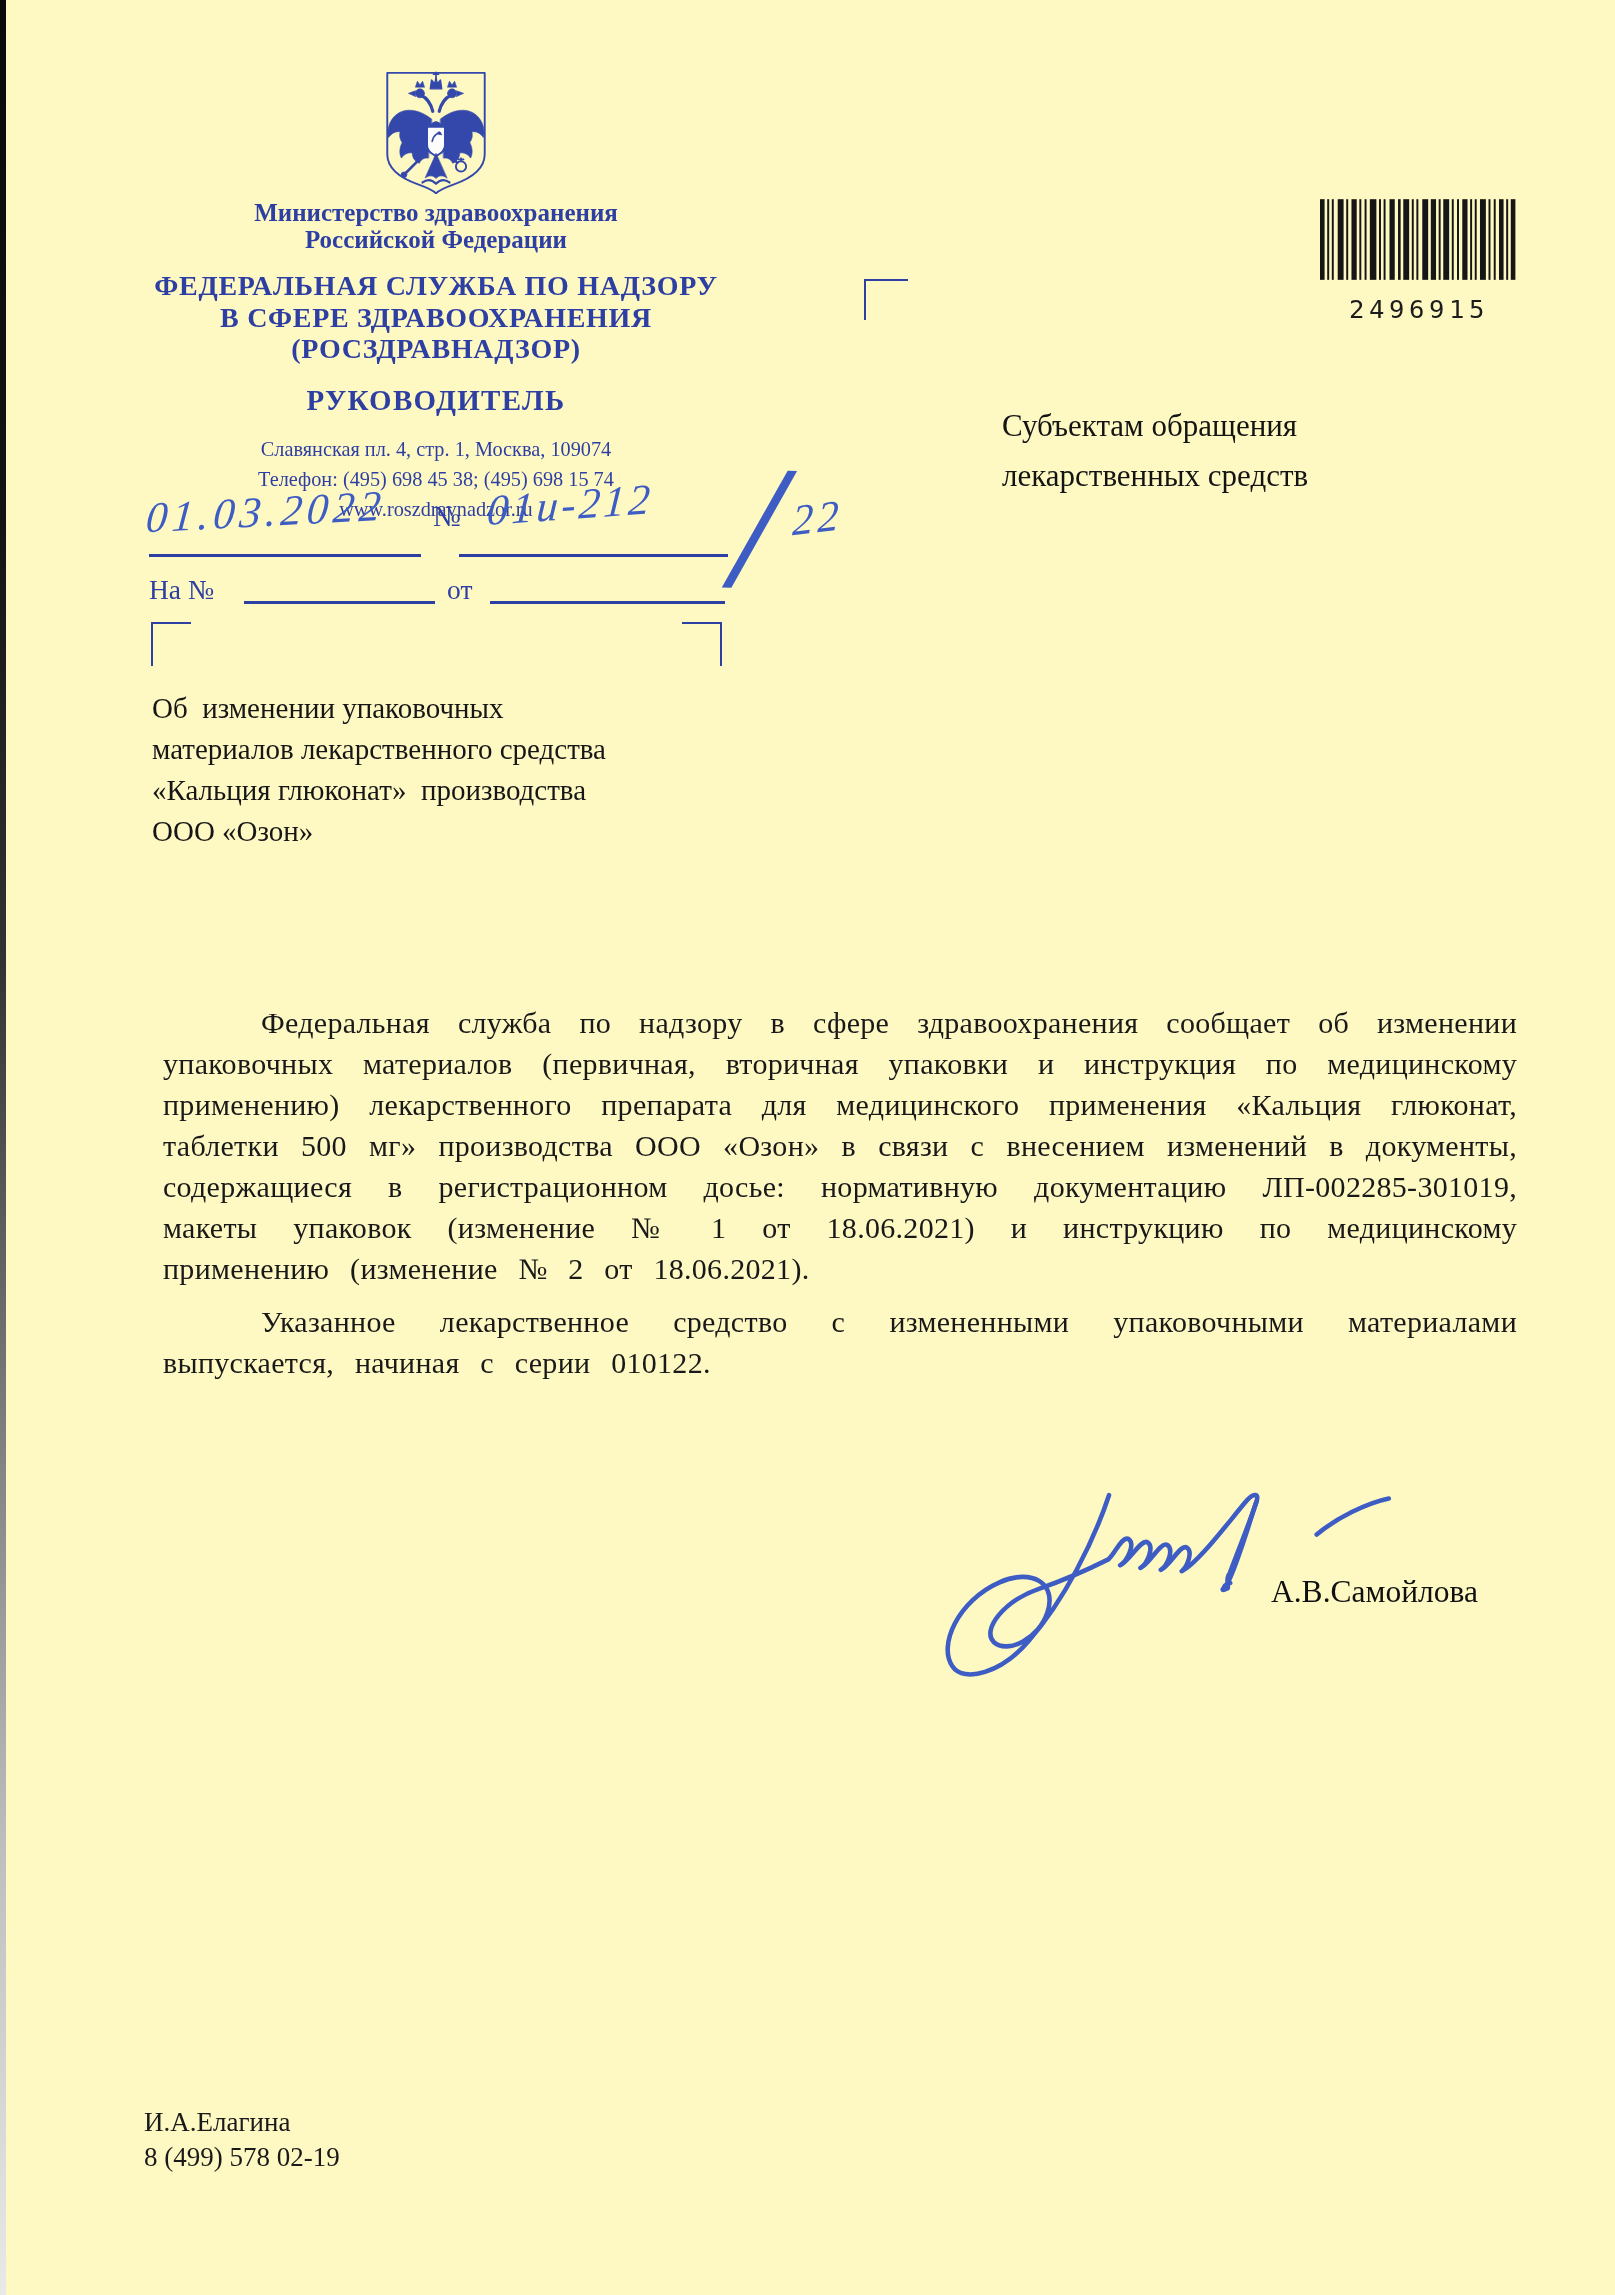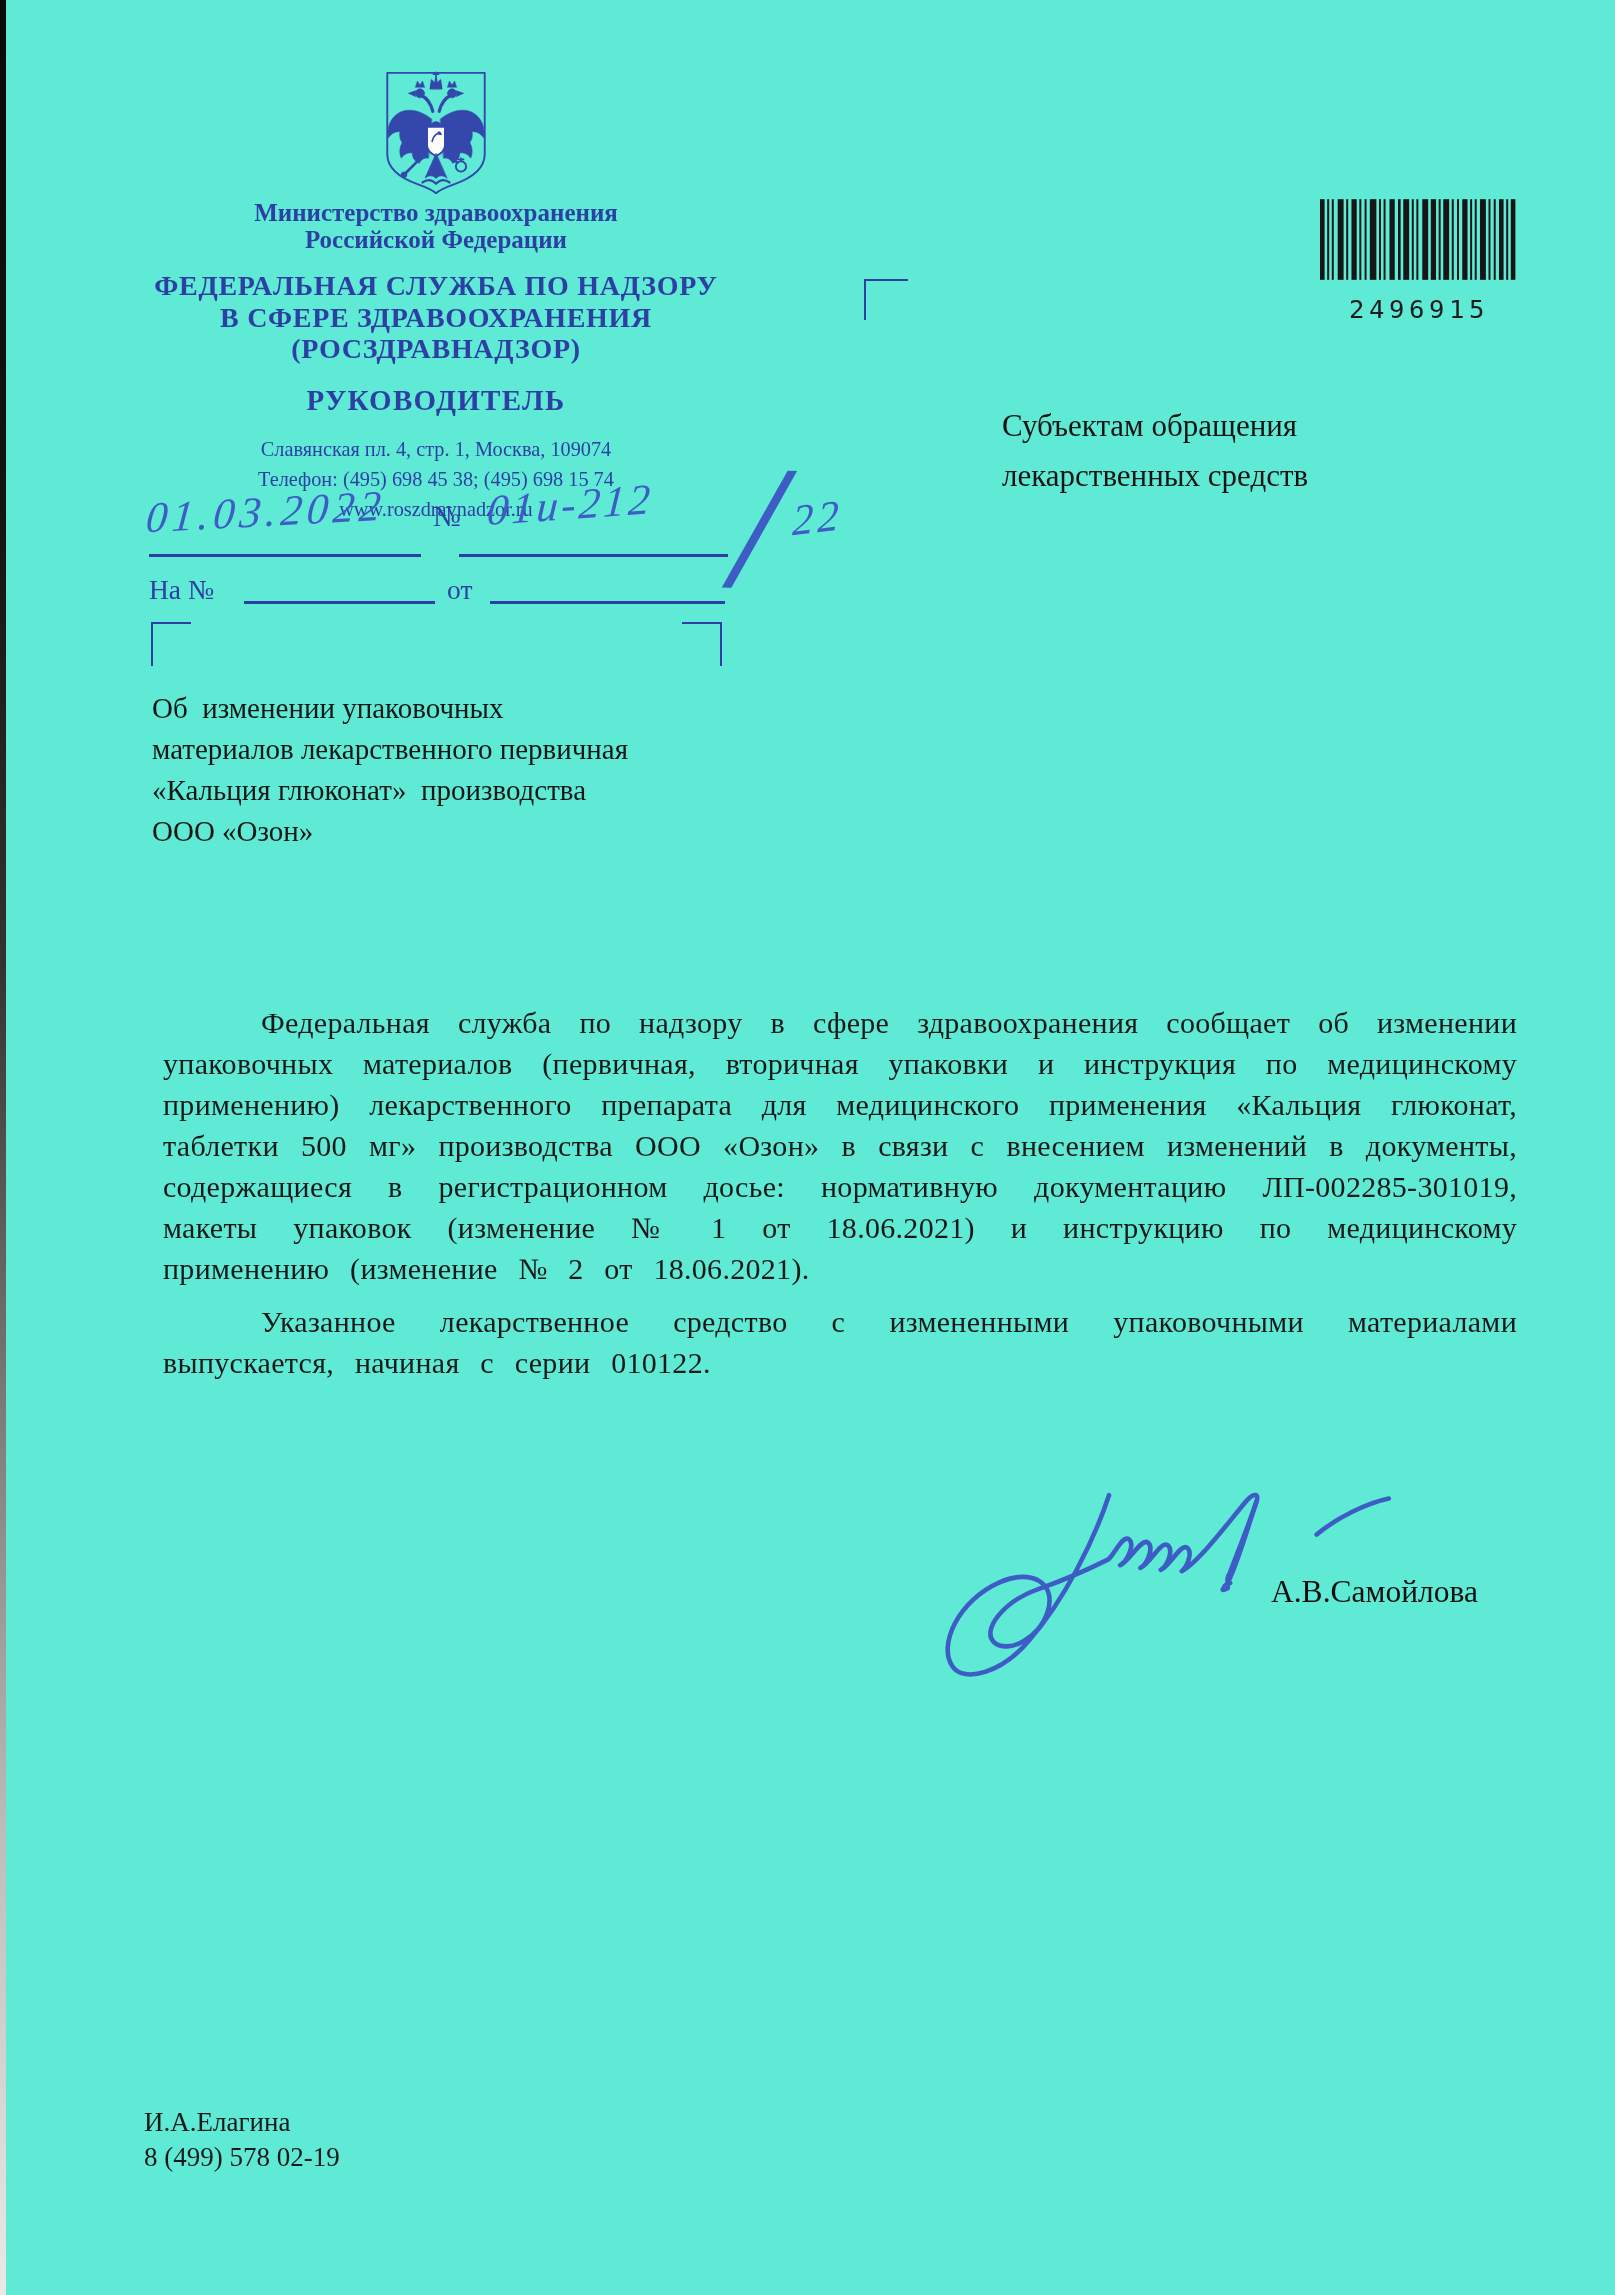--- a/index.html
+++ b/index.html
@@ -1,18 +1,18 @@
 <!DOCTYPE html>
 <html lang="ru" style="font-size:10.5px"><head>
 <meta charset="utf-8">
 <style>
   html,body{margin:0;padding:0;background:#e8e8e8;}
   .page{
     position:relative; width:1616px; height:2295px; overflow:hidden;
-    background:#5eead4;
+    background:#fef9c3;
     font-family:"Liberation Serif","DejaVu Serif",serif;
     color:#1a1a1a;
   }
   .abs{position:absolute;}
   
   .scan-edge{left:0;top:0;width:5.9px;height:100%;
     background:linear-gradient(180deg,#0a0a0a 0%,#131313 22%,#333 42%,#7d7d7d 62%,#bdbdbd 80%,#e9e9e7 100%);}
   
   .letterhead{left:104px;top:69px;width:664px;text-align:center;color:#2e3fa3;}
   .emblem{display:block;margin:0 auto;width:110px;height:125px;}
@@ -182,21 +182,21 @@
   <div class="abs u-line" style="left:459px;top:554px;width:269px;"></div>
 
   <div class="abs reply-label" style="left:149px;top:574px;">На №</div>
   <div class="abs u-line" style="left:244px;top:601px;width:191px;"></div>
   <div class="abs reply-label" style="left:447px;top:574px;">от</div>
   <div class="abs u-line" style="left:490px;top:601px;width:235px;"></div>
 
   <div class="abs corner corner-tl" style="left:151px;top:622px;width:38px;height:42px;"></div>
   <div class="abs corner corner-tr" style="left:682px;top:622px;width:38px;height:42px;"></div>
   <div class="abs subject">Об  изменении упаковочных
-материалов лекарственного первичная
+материалов лекарственного средства
 «Кальция глюконат»  производства
 ООО «Озон»</div>
 
   <div class="abs body-text">
     <p>Федеральная служба по надзору в сфере здравоохранения сообщает об изменении упаковочных материалов (первичная, вторичная упаковки и инструкция по медицинскому применению) лекарственного препарата для медицинского применения «Кальция глюконат, таблетки 500 мг» производства ООО «Озон» в связи с внесением изменений в документы, содержащиеся в регистрационном досье: нормативную документацию ЛП-002285-301019, макеты упаковок (изменение № 1 от 18.06.2021) и инструкцию по медицинскому применению (изменение № 2 от 18.06.2021).</p>
     <p>Указанное лекарственное средство с измененными упаковочными материалами выпускается, начиная с серии 010122.</p>
   </div>
 
   <svg class="abs sig-svg" width="498" height="223" viewBox="0 0 760 340">
     <g stroke="#3d5cc4" stroke-width="7" fill="none" stroke-linecap="round" stroke-linejoin="round">

